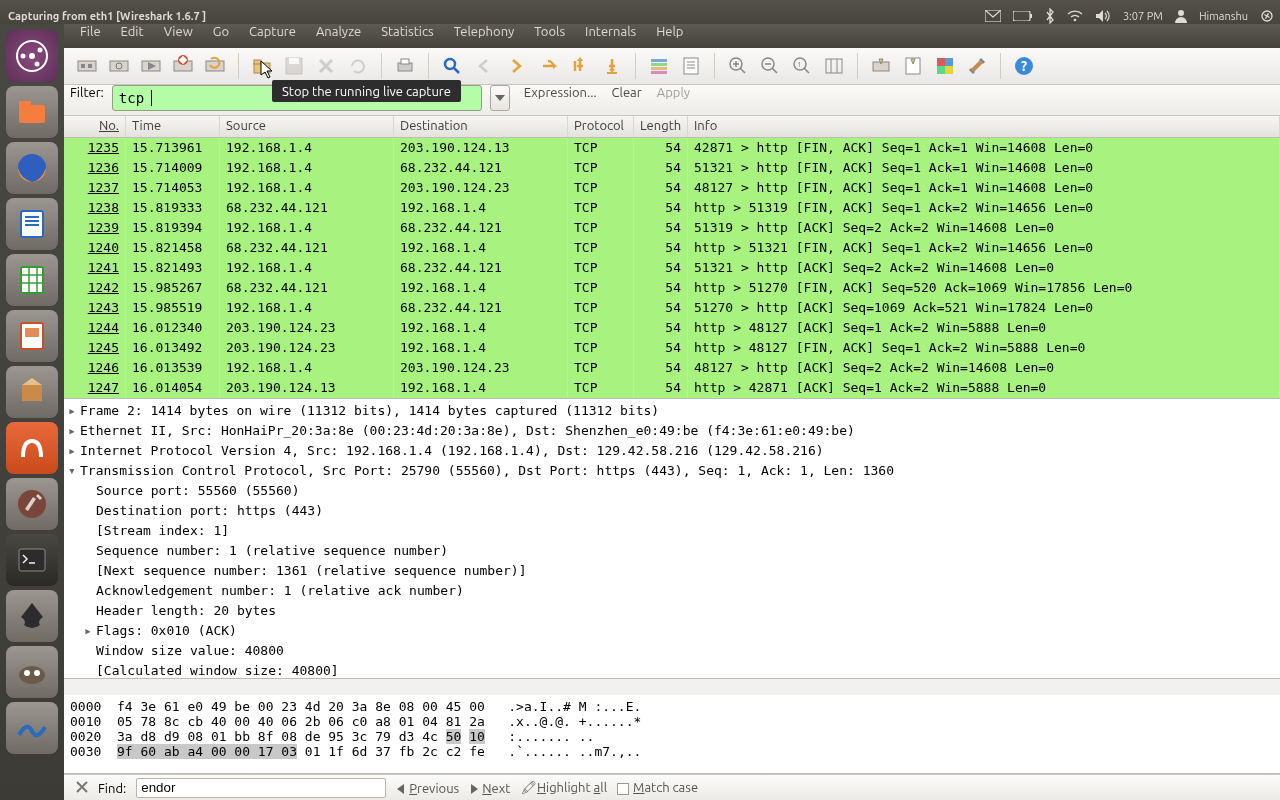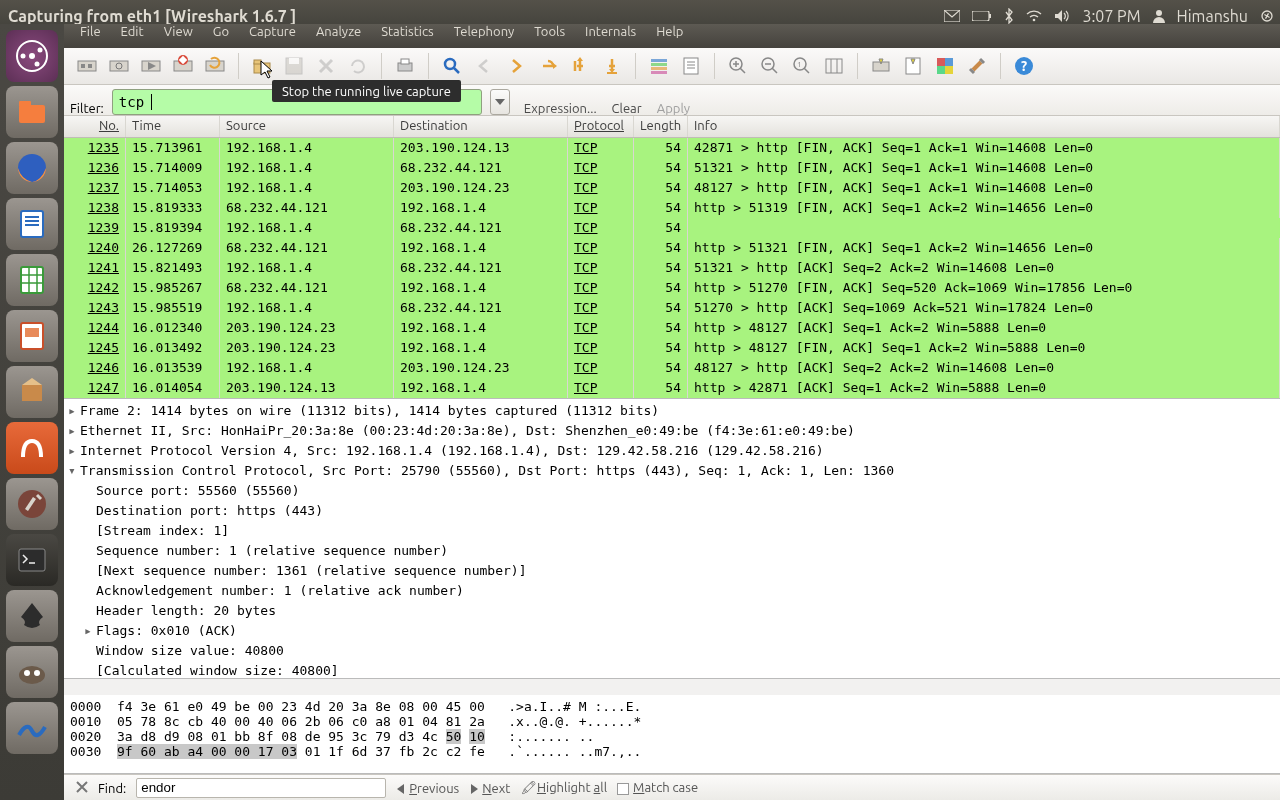--- a/index.html
+++ b/index.html
@@ -1,46 +1,46 @@
 <!DOCTYPE html>
 <html><head>
 <meta charset="utf-8">
 <style>
 * { margin:0; padding:0; box-sizing:border-box; }
 body { font-family:"Ubuntu",Arial,sans-serif; font-size:13px; background:#f2f1f0; width:1280px; height:800px; overflow:hidden; position:relative; }
 
-.top-panel { height:32px; background:linear-gradient(#545149,#41403a); color:#dfdbd2; display:flex; align-items:center; font-size:16px; }
+.top-panel { height:32px; background:linear-gradient(#545149,#41403a); color:#dfdbd2; display:flex; align-items:center; font-size:11px; }
 .top-panel .title { padding-left:8px; flex:1; font-weight:bold; }
 .top-panel .ind { margin:0 6px; display:inline-flex; align-items:center; }
 .top-panel svg { fill:#dfdbd2; }
 
 .launcher { position:absolute; top:24px; left:0; width:64px; height:776px; background:linear-gradient(#4a4843,#3c3b36); display:flex; flex-direction:column; align-items:center; padding-top:6px; gap:4px; }
 .launcher .tile { width:52px; height:52px; border-radius:8px; display:flex; align-items:center; justify-content:center; }
 .launcher .tile svg { width:38px; height:38px; }
 
 .app { position:absolute; top:24px; left:64px; right:0; bottom:0; background:#f2f1f0; display:flex; flex-direction:column; }
 .menubar { height:26px; background:linear-gradient(#5d5a53,#45423d); color:#dfdbd2; display:flex; align-items:flex-start; padding:0 6px; }
 .menubar span { padding:0 10px; }
 .toolbar { height:40px; background:linear-gradient(#fbfaf9,#eae8e5); border-bottom:1px solid #c9c6c0; display:flex; align-items:center; padding:0 10px; gap:6px; }
 .toolbar .btn { width:26px; height:26px; display:flex; align-items:center; justify-content:center; }
 .toolbar .sep { width:1px; height:26px; background:#d0cdc7; margin:0 4px; }
 .tooltip-pop { position:absolute; top:56px; left:208px; background:#2d2d2d; color:#fff; padding:4px 10px; border-radius:2px; font-size:13px; z-index:50; }
 .cursor-arrow { position:absolute; top:36px; left:196px; z-index:60; pointer-events:none; }
-.filter-row { height:34px; background:linear-gradient(#fbfaf9,#eeece8); border-bottom:1px solid #c9c6c0; display:flex; align-items:flex-end; padding:0 6px; gap:8px; }
+.filter-row { height:34px; background:linear-gradient(#fbfaf9,#eeece8); border-bottom:1px solid #c9c6c0; display:flex; align-items:flex-start; padding:0 6px; gap:8px; }
 .filter-box { width:370px; height:26px; background:#b5fca7; border:1px solid #8fa07f; border-radius:3px; padding:0 6px; display:flex; align-items:center; position:relative; }
 .filter-box input { background:transparent; border:none; outline:none; font-family:monospace; font-size:14px; width:100%; }
 .filter-box .cursor-bar { width:1px; height:16px; background:#000; position:absolute; left:38px; }
 .filter-dropdown { width:20px; height:26px; border:1px solid #aba89f; border-radius:3px; background:linear-gradient(#fbfbfa,#e7e5e0); display:flex; align-items:center; justify-content:center; }
 .filter-links span { color:#4a4a4a; margin:0 6px; }
 .filter-links .disabled { color:#a0a0a0; }
 
 .packet-table { flex:0 0 auto; }
 .ph { display:flex; height:22px; background:linear-gradient(#f7f6f4,#e4e2dd); border-bottom:1px solid #c0bdb6; font-size:13px; color:#3c3c3c; }
 .ph div, .pr div { padding:2px 6px; border-right:1px solid #d9d7d1; }
-.col-no{width:62px;text-align:right;text-decoration:underline;} .col-time{width:94px;} .col-src{width:174px;} .col-dst{width:174px;} .col-proto{width:66px;text-decoration:underline;} .col-len{width:54px;text-align:right;} .col-info{flex:1;}
+.col-no{width:62px;text-align:right;text-decoration:underline;} .col-time{width:94px;} .col-src{width:174px;} .col-dst{width:174px;} .col-proto{width:66px;} .col-len{width:54px;text-align:right;} .col-info{flex:1;}
 .packet-body { font-family:"DejaVu Sans Mono",monospace; font-size:13px; }
 .pr { display:flex; height:20px; background:#a8f37f; }
 
 .tree { flex:1 1 auto; background:#fff; font-family:"DejaVu Sans Mono",monospace; font-size:13px; padding:2px 4px; border-top:1px solid #bbb; border-bottom:1px solid #bbb; overflow:hidden; }
 .tree .row { display:flex; align-items:center; height:20px; }
 .tree .tri { width:12px; display:inline-block; color:#666; }
 .tree .ind1 { padding-left:16px; }
 .hexpane { background:#fff; font-family:"DejaVu Sans Mono",monospace; font-size:13px; padding:4px 6px; height:86px; border-bottom:1px solid #bbb;margin-top:16px; }
 .hexpane .sel { background:#c8c8c8; }
 .findbar { height:28px; background:linear-gradient(#fcfbfa,#ecebe7); display:flex; align-items:center; padding:0 12px; gap:10px; border-top:1px solid #c9c6c0; }
@@ -448,24 +448,25 @@
           <div class="col-len">54</div>
           <div class="col-info">http &gt; 51319 [FIN, ACK] Seq=1 Ack=2 Win=14656 Len=0</div>
         </div>
         <div class="pr">
           <div class="col-no">1239</div>
           <div class="col-time">15.819394</div>
           <div class="col-src">192.168.1.4</div>
           <div class="col-dst">68.232.44.121</div>
           <div class="col-proto">TCP</div>
           <div class="col-len">54</div>
+          <div class="col-info">51319 &gt; http [ACK] Seq=2 Ack=2 Win=14608 Len=0</div>
         </div>
         <div class="pr">
           <div class="col-no">1240</div>
-          <div class="col-time">26.127269</div>
+          <div class="col-time">15.821458</div>
           <div class="col-src">68.232.44.121</div>
           <div class="col-dst">192.168.1.4</div>
           <div class="col-proto">TCP</div>
           <div class="col-len">54</div>
           <div class="col-info">http &gt; 51321 [FIN, ACK] Seq=1 Ack=2 Win=14656 Len=0</div>
         </div>
         <div class="pr">
           <div class="col-no">1241</div>
           <div class="col-time">15.821493</div>
           <div class="col-src">192.168.1.4</div>

